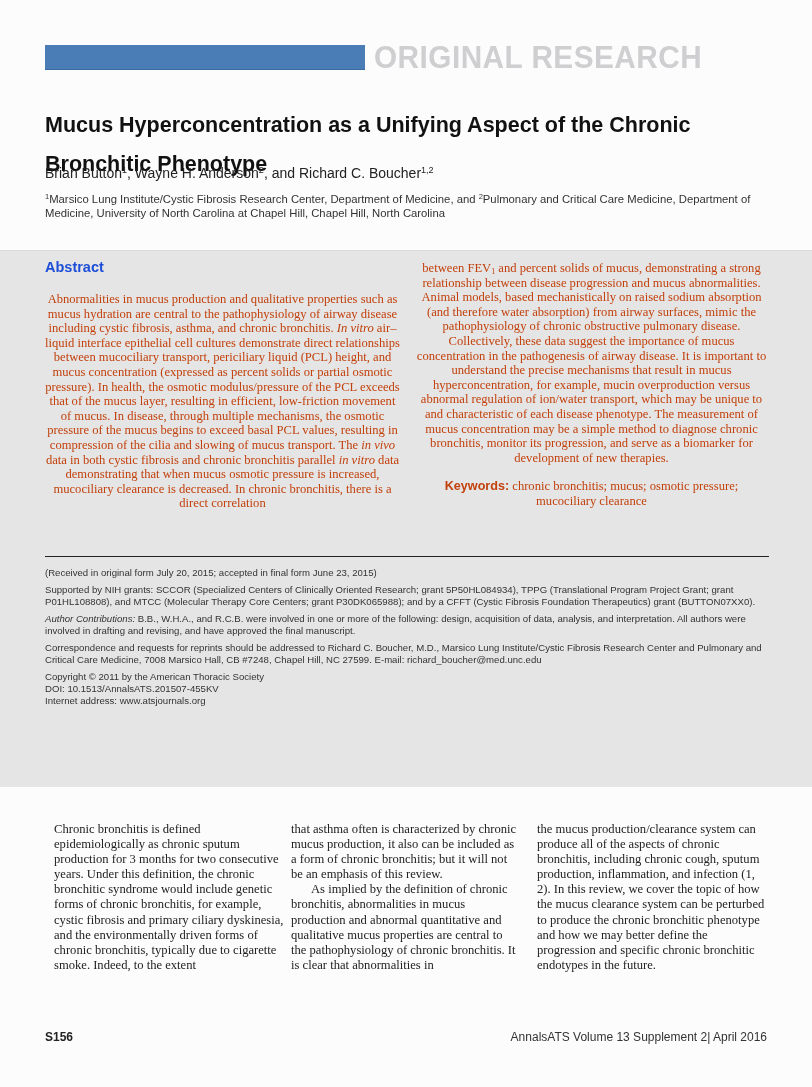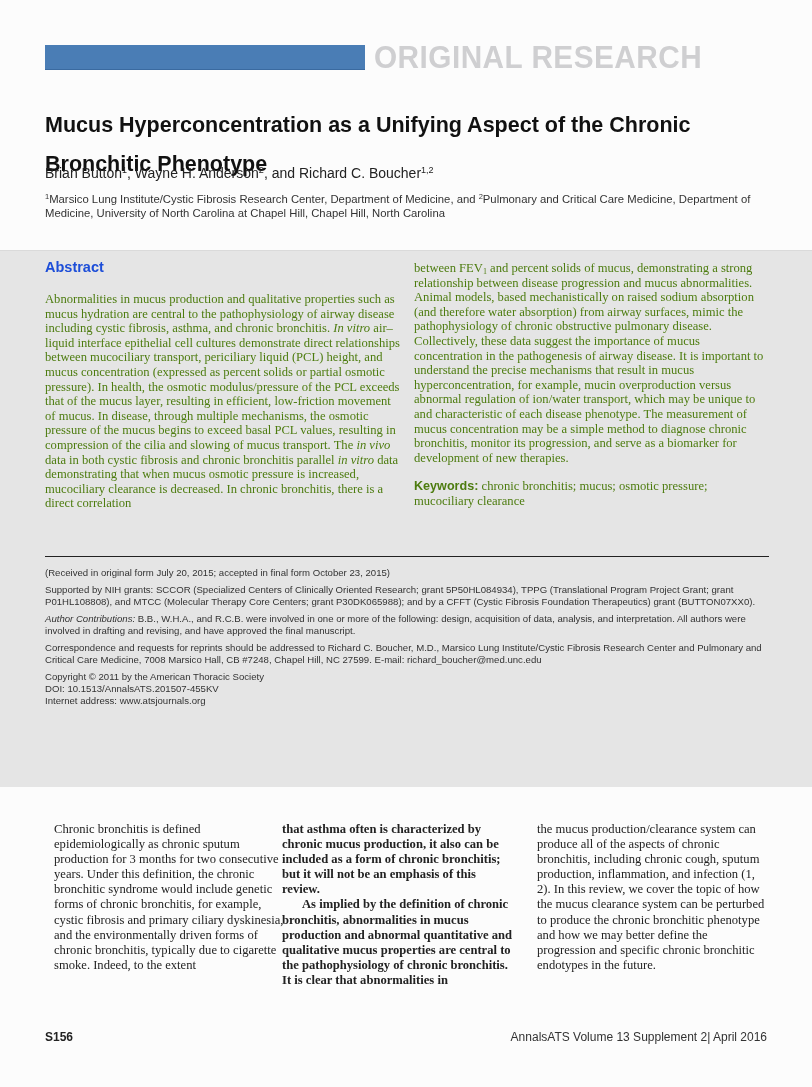--- a/index.html
+++ b/index.html
@@ -10,36 +10,36 @@
   }
   .banner-bar { position: absolute; left: 45px; top: 45px; width: 320px; height: 24px; background: #4a7db5; border-bottom: 1px solid #3a6aa0; }
   .banner-text { position: absolute; left: 374px; top: 40px; font-family: "Liberation Sans", sans-serif; font-weight: bold; font-size: 32px; letter-spacing: 0.5px; color: #cfcfd1; line-height: 34px; white-space: nowrap; transform: scaleX(0.93); transform-origin: left top; }
   .title { position: absolute; left: 45px; top: 106px; width: 720px; font-weight: bold; font-size: 21.5px; line-height: 39px; color: #111; }
   .authors { position: absolute; left: 45px; top: 165px; font-size: 14px; color: #222; white-space: nowrap; }
   .authors sup { font-size: 9px; vertical-align: 5px; line-height: 0; }
   .affil { position: absolute; left: 45px; top: 192px; width: 740px; font-size: 11.3px; line-height: 14px; color: #333; }
   .affil sup { font-size: 7.5px; vertical-align: 4px; line-height: 0; }
   .gray-box { position: absolute; left: 0; top: 250px; width: 812px; height: 536px; background: #e5e5e5; border-top: 1px solid #dadada; }
   .abs-head { position: absolute; left: 45px; top: 259px; font-weight: bold; font-size: 14.5px; color: #1d4ed8; }
-  .abs-col { position: absolute; font-family: "Liberation Serif", serif; font-size: 12.6px; line-height: 14.6px; color: #4d7c0f; }
+  .abs-col { position: absolute; font-family: "Liberation Serif", serif; font-size: 12.6px; line-height: 14.6px; color: #c2410c; text-align: center; }
   .abs-col.left { left: 45px; top: 292px; width: 355px; }
   .abs-col.right { left: 414px; top: 261px; width: 355px; }
   .abs-col p { margin: 0; }
   .abs-col sub { font-size: 8px; vertical-align: -2px; line-height: 0; }
   .keywords { margin-top: 14px !important; }
   .kw-label { font-family: "Liberation Sans", sans-serif; font-weight: bold; font-size: 12.6px; }
   .rule { position: absolute; left: 45px; top: 556px; width: 724px; height: 0; border-top: 1.3px solid #222; }
   .notes { position: absolute; left: 45px; top: 567px; width: 724px; font-size: 9.6px; line-height: 12px; color: #333; }
   .notes p { margin: 0 0 5px 0; }
   .notes .cite { margin: 0; }
   .notes i { font-style: italic; }
   .body-col { position: absolute; top: 822px; width: 230px; font-family: "Liberation Serif", serif; font-size: 12.6px; line-height: 15.1px; color: #222; }
   .body-col p { margin: 0; }
   .body-col .indent { text-indent: 20px; }
-  .c1 { left: 54px; } .c2 { left: 282px; font-weight: bold; } .c3 { left: 537px; }
+  .c1 { left: 54px; } .c2 { left: 291px; } .c3 { left: 537px; }
   .footer-left { position: absolute; left: 45px; top: 1030px; font-weight: bold; font-size: 12px; color: #222; }
   .footer-right { position: absolute; right: 45px; top: 1030px; font-size: 12px; color: #333; white-space: nowrap; text-align: center; }
 </style>
 </head>
 <body>
 
 <div class="banner-bar"></div>
 <div class="banner-text">ORIGINAL RESEARCH</div>
 
 <h1 class="title" style="margin:0;">Mucus Hyperconcentration as a Unifying Aspect of the Chronic Bronchitic Phenotype</h1>
@@ -61,21 +61,21 @@
 </div>
 
 <div class="abs-col right">
   <p><span>between FEV</span><sub>1</sub><span> and percent solids of mucus, demonstrating a strong relationship between disease progression and mucus abnormalities. Animal models, based mechanistically on raised sodium absorption (and therefore water absorption) from airway surfaces, mimic the pathophysiology of chronic obstructive pulmonary disease. Collectively, these data suggest the importance of mucus concentration in the pathogenesis of airway disease. It is important to understand the precise mechanisms that result in mucus hyperconcentration, for example, mucin overproduction versus abnormal regulation of ion/water transport, which may be unique to and characteristic of each disease phenotype. The measurement of mucus concentration may be a simple method to diagnose chronic bronchitis, monitor its progression, and serve as a biomarker for development of new therapies.</span></p>
   <p class="keywords"><span class="kw-label">Keywords:</span><span> chronic bronchitis; mucus; osmotic pressure; mucociliary clearance</span></p>
 </div>
 
 <div class="rule"></div>
 
 <div class="notes">
-  <p>(Received in original form July 20, 2015; accepted in final form October 23, 2015)</p>
+  <p>(Received in original form July 20, 2015; accepted in final form June 23, 2015)</p>
   <p>Supported by NIH grants: SCCOR (Specialized Centers of Clinically Oriented Research; grant 5P50HL084934), TPPG (Translational Program Project Grant; grant P01HL108808), and MTCC (Molecular Therapy Core Centers; grant P30DK065988); and by a CFFT (Cystic Fibrosis Foundation Therapeutics) grant (BUTTON07XX0).</p>
   <p><i>Author Contributions:</i><span> B.B., W.H.A., and R.C.B. were involved in one or more of the following: design, acquisition of data, analysis, and interpretation. All authors were involved in drafting and revising, and have approved the final manuscript.</span></p>
   <p>Correspondence and requests for reprints should be addressed to Richard C. Boucher, M.D., Marsico Lung Institute/Cystic Fibrosis Research Center and Pulmonary and Critical Care Medicine, 7008 Marsico Hall, CB #7248, Chapel Hill, NC 27599. E-mail: richard_boucher@med.unc.edu</p>
   <p class="cite">Copyright © 2011 by the American Thoracic Society</p>
   <p class="cite">DOI: 10.1513/AnnalsATS.201507-455KV</p>
   <p class="cite">Internet address: www.atsjournals.org</p>
 </div>
 
 <div class="body-col c1">
   <p>Chronic bronchitis is defined epidemiologically as chronic sputum production for 3 months for two consecutive years. Under this definition, the chronic bronchitic syndrome would include genetic forms of chronic bronchitis, for example, cystic fibrosis and primary ciliary dyskinesia, and the environmentally driven forms of chronic bronchitis, typically due to cigarette smoke. Indeed, to the extent</p>

